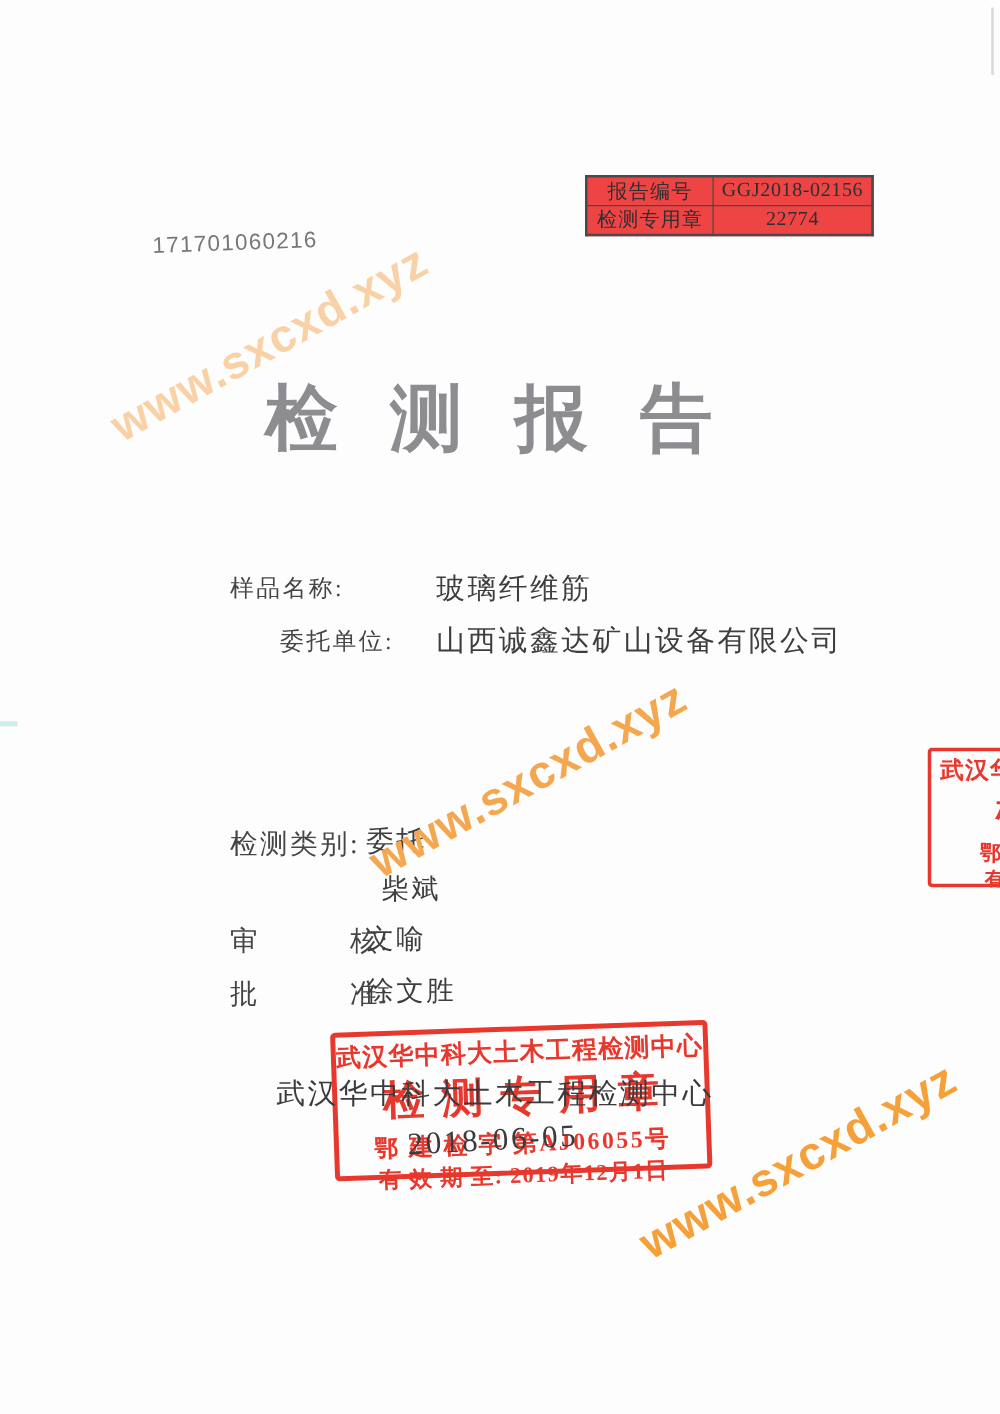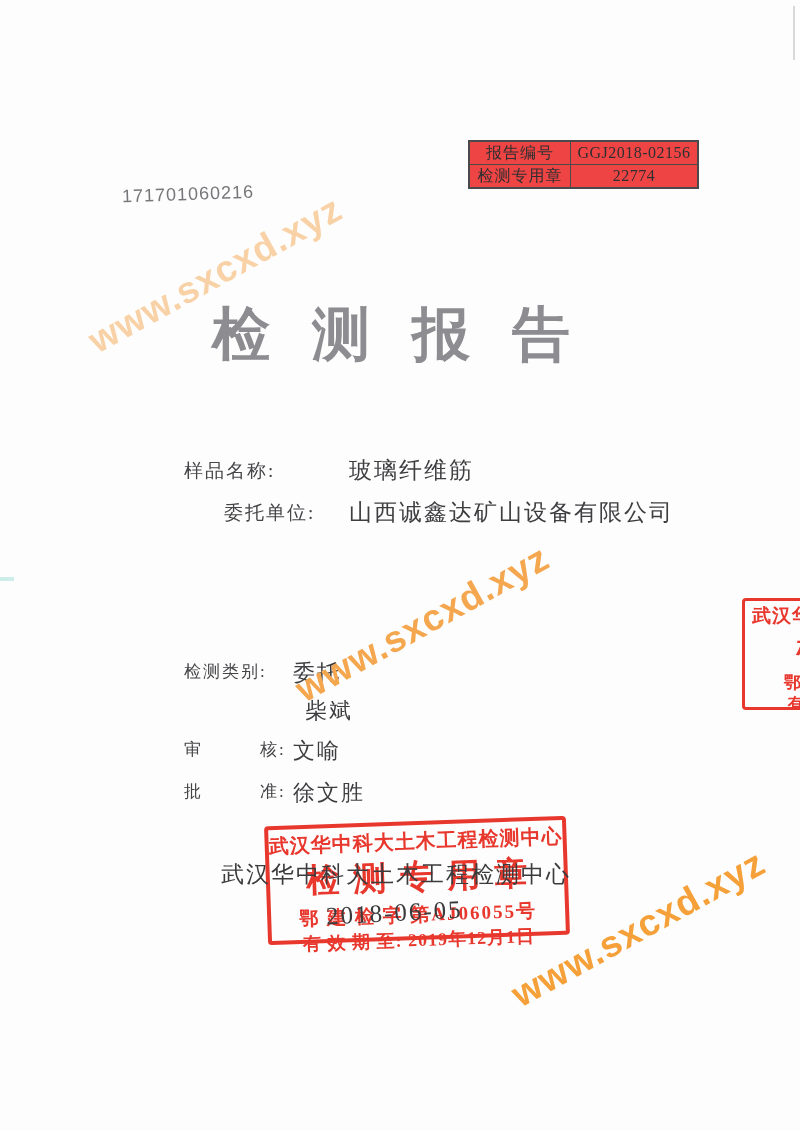--- a/index.html
+++ b/index.html
@@ -41,21 +41,21 @@
     position:absolute;left:212px;top:296px;
     font-size:58px;font-weight:bold;
     letter-spacing:42px;
     font-family:"Liberation Sans", sans-serif;
     white-space:nowrap;
   }
   
   .field{position:absolute;white-space:nowrap;color:#454548;}
   .field .lbl{display:inline-block;letter-spacing:2px;}
   .info-row{font-size:19px;font-family:Liberation Serif, serif;}
-  .meta-row{font-size:17px;}
+  .meta-row{font-size:22px;}
   .info-val{position:absolute;font-size:23px;color:#3e3e41;letter-spacing:2px;white-space:nowrap;margin-left:46px;}
   .meta-val{position:absolute;font-size:22px;color:#3e3e41;letter-spacing:2px;white-space:nowrap;}
   
   .stamp{
     box-sizing:border-box;
     border:4px solid currentColor;
     border-radius:4px;
     text-align:center;
     background:transparent;
   }

